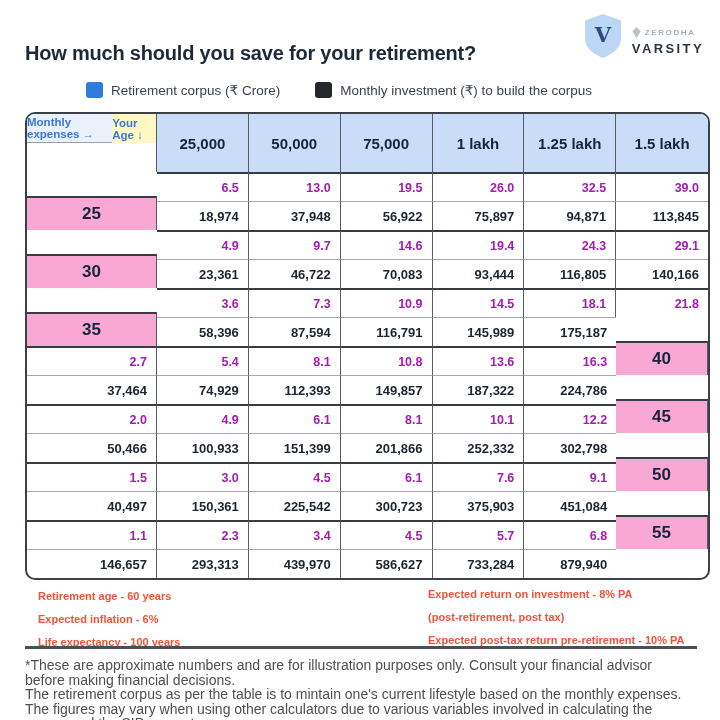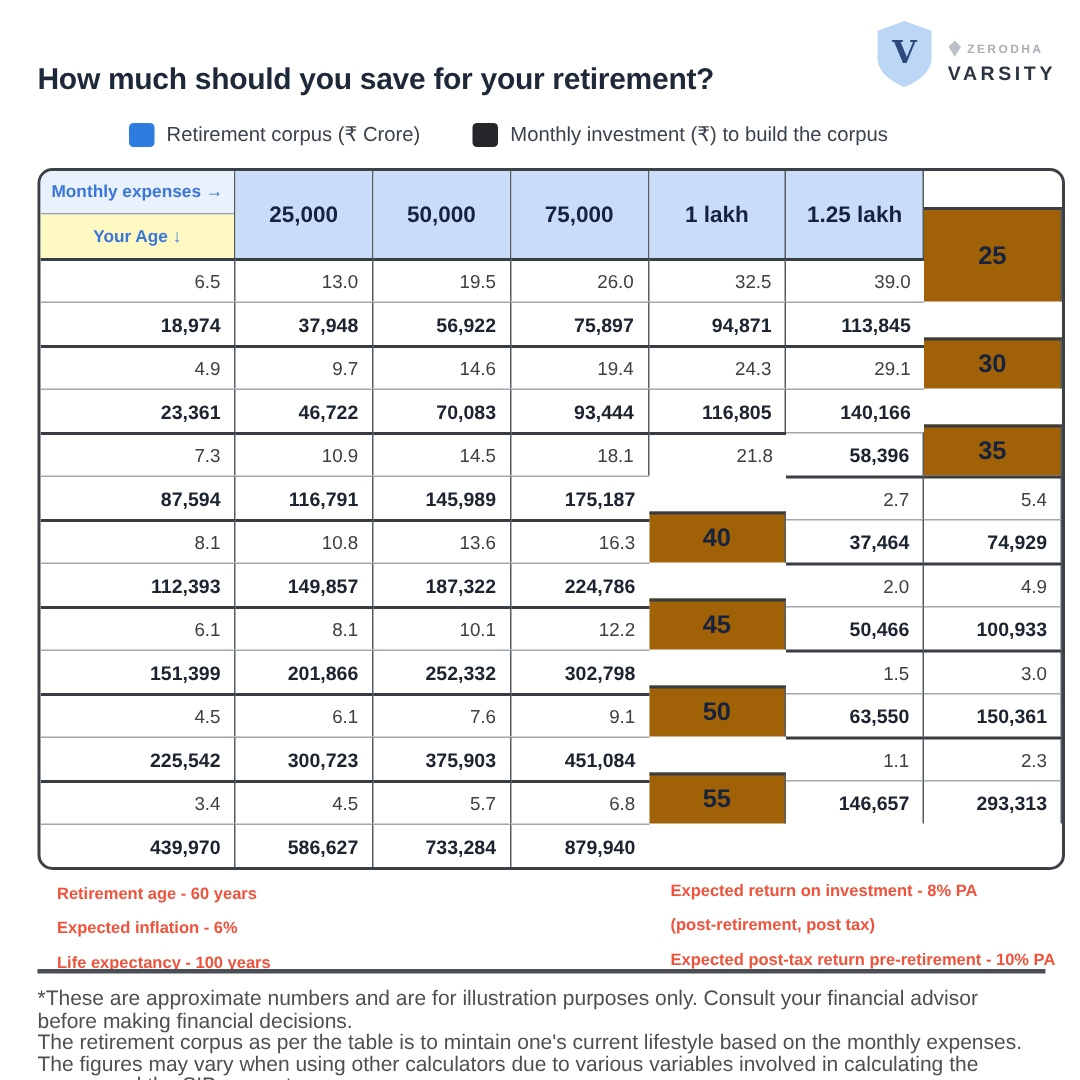--- a/index.html
+++ b/index.html
@@ -24,35 +24,35 @@
   .legend-swatch { width:17px; height:16px; border-radius:3px; }
   .legend-label { font-size:13.5px; color:#3a424d; }
 
   
   .table-wrap { position:absolute; left:25px; top:112px; width:685px;
                 border:2px solid #3c4147; border-radius:10px; overflow:hidden; background:#fff; }
   .grid { display:grid; grid-template-columns:130px repeat(6,1fr);
           grid-template-rows:58px; grid-auto-rows:29px; }
   .cell { display:flex; align-items:center; border-right:1px solid #565c63; }
   .cell.lastcol { border-right:none; }
-  .corner { flex-direction:column; align-items:stretch; padding:0; }
+  .corner { align-items:stretch; padding:0; }
   .corner-sub { height:29px; display:flex; align-items:center; justify-content:center;
                 font-size:11.5px; font-weight:700; color:#3b76d9; background:#fef9c3; }
   .corner-sub.top { background:#e9f1fc; border-bottom:1px solid #9aa0a6; }
   .hcell { background:#c9ddf8; justify-content:center; font-size:15px; font-weight:700; color:#16233f; }
-  .agecell { background:#a16207; justify-content:center; font-size:17px; font-weight:700;
+  .agecell { background:#f9a8d4; justify-content:center; font-size:17px; font-weight:700;
              color:#16233f; grid-row:span 2; border-top:2px solid #383d43;margin-top:24px; }
-  .corpus { justify-content:flex-end; padding-right:9px; font-size:12.5px; font-weight:400;
-            color:#404040; border-top:2px solid #383d43; }
+  .corpus { justify-content:flex-end; padding-right:9px; font-size:12.5px; font-weight:700;
+            color:#a21caf; border-top:2px solid #383d43; }
   .invest { justify-content:flex-end; padding-right:9px; font-size:13px; font-weight:700;
             color:#1c2430; border-top:1px solid #a2a8ae; }
 
   
   .notes-left  { position:absolute; left:38px;  top:588px; }
-  .notes-right { position:absolute; left:447px; top:586px; }
+  .notes-right { position:absolute; left:428px; top:586px; }
   .note-line { font-size:11px; font-weight:700; color:#f0533b; height:23px; line-height:16px; }
 
   
   .divider { position:absolute; left:25px; top:646px; width:672px; height:3px; background:#4a4f55; }
   .disclaimers { position:absolute; left:25px; top:658px; width:660px; }
   .disclaimer-line { font-size:14px; color:#4f4f4f; line-height:14.5px; }
 </style>
 </head>
 <body>
 
@@ -92,20 +92,21 @@
       <div class="cell corner">
         <div class="corner-sub top">Monthly expenses →</div>
         <div class="corner-sub">Your Age ↓</div>
       </div>
 
     <div class="cell hcell">25,000</div>
         <div class="cell hcell">50,000</div>
         <div class="cell hcell">75,000</div>
         <div class="cell hcell">1 lakh</div>
         <div class="cell hcell">1.25 lakh</div>
+        <div class="cell hcell lastcol">1.5 lakh</div>
         <div class="cell agecell">25</div>
         <div class="cell corpus">6.5</div>
         <div class="cell corpus">13.0</div>
         <div class="cell corpus">19.5</div>
         <div class="cell corpus">26.0</div>
         <div class="cell corpus">32.5</div>
         <div class="cell corpus lastcol">39.0</div>
         <div class="cell invest">18,974</div>
         <div class="cell invest">37,948</div>
         <div class="cell invest">56,922</div>
@@ -119,20 +120,21 @@
         <div class="cell corpus">19.4</div>
         <div class="cell corpus">24.3</div>
         <div class="cell corpus lastcol">29.1</div>
         <div class="cell invest">23,361</div>
         <div class="cell invest">46,722</div>
         <div class="cell invest">70,083</div>
         <div class="cell invest">93,444</div>
         <div class="cell invest">116,805</div>
         <div class="cell invest lastcol">140,166</div>
         <div class="cell agecell">35</div>
+        <div class="cell corpus">3.6</div>
         <div class="cell corpus">7.3</div>
         <div class="cell corpus">10.9</div>
         <div class="cell corpus">14.5</div>
         <div class="cell corpus">18.1</div>
         <div class="cell corpus lastcol">21.8</div>
         <div class="cell invest">58,396</div>
         <div class="cell invest">87,594</div>
         <div class="cell invest">116,791</div>
         <div class="cell invest">145,989</div>
         <div class="cell invest lastcol">175,187</div>
@@ -162,21 +164,21 @@
         <div class="cell invest">201,866</div>
         <div class="cell invest">252,332</div>
         <div class="cell invest lastcol">302,798</div>
         <div class="cell agecell">50</div>
         <div class="cell corpus">1.5</div>
         <div class="cell corpus">3.0</div>
         <div class="cell corpus">4.5</div>
         <div class="cell corpus">6.1</div>
         <div class="cell corpus">7.6</div>
         <div class="cell corpus lastcol">9.1</div>
-        <div class="cell invest">63,550</div>
+        <div class="cell invest">40,497</div>
         <div class="cell invest">150,361</div>
         <div class="cell invest">225,542</div>
         <div class="cell invest">300,723</div>
         <div class="cell invest">375,903</div>
         <div class="cell invest lastcol">451,084</div>
         <div class="cell agecell">55</div>
         <div class="cell corpus">1.1</div>
         <div class="cell corpus">2.3</div>
         <div class="cell corpus">3.4</div>
         <div class="cell corpus">4.5</div>

